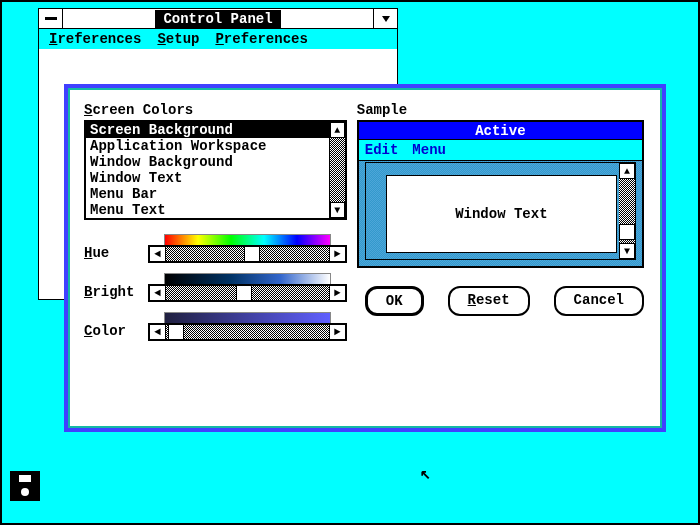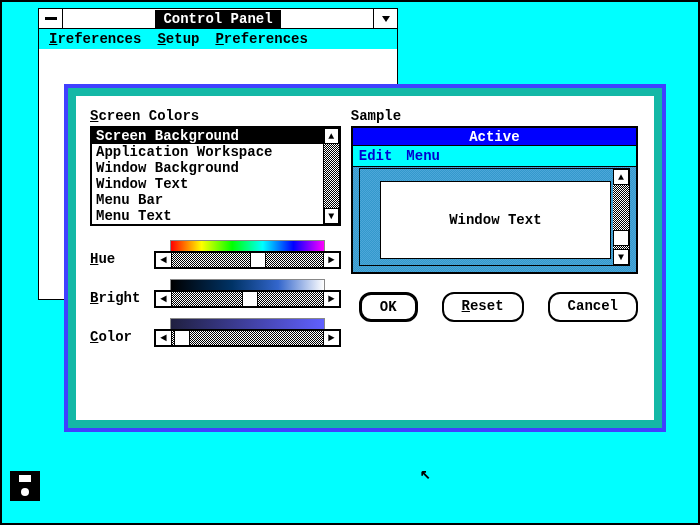--- a/index.html
+++ b/index.html
@@ -71,21 +71,21 @@
   .cp-body { height: 250px; background: #fff; }
 
   
   .dialog {
     position: absolute;
     left: 66px;
     top: 86px;
     width: 594px;
     height: 340px;
     background: #fff;
-    border: 8px solid #14b8a6;
+    border: 2px solid #14b8a6;
     outline: 4px solid #4040ff;
     outline-offset: 0;
   }
   .dlg-inner {
     position: absolute;
     inset: 6px;
     display: flex;
   }
   .col-left { width: 282px; padding: 6px 10px 6px 8px; }
   .col-right { flex: 1; padding: 6px 10px 6px 0; }

